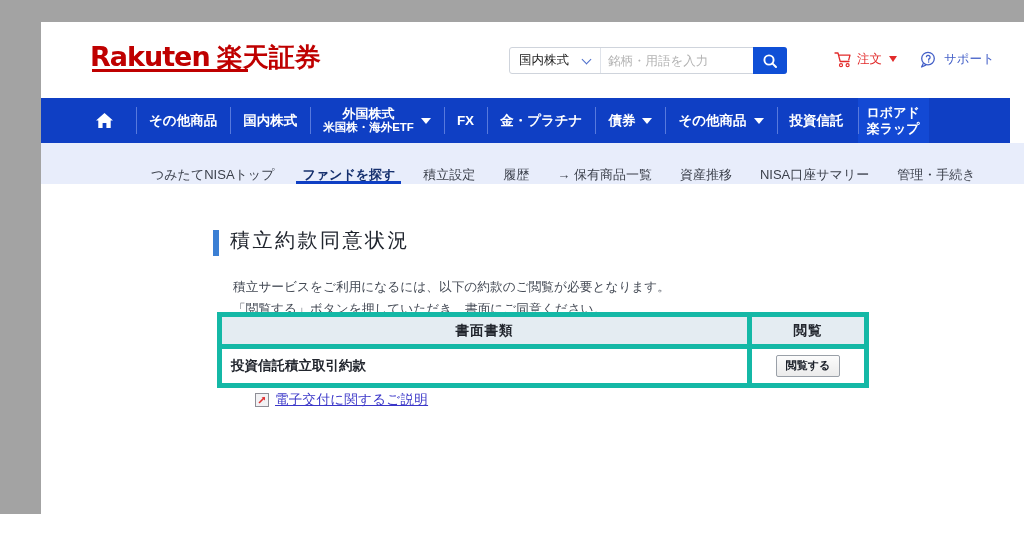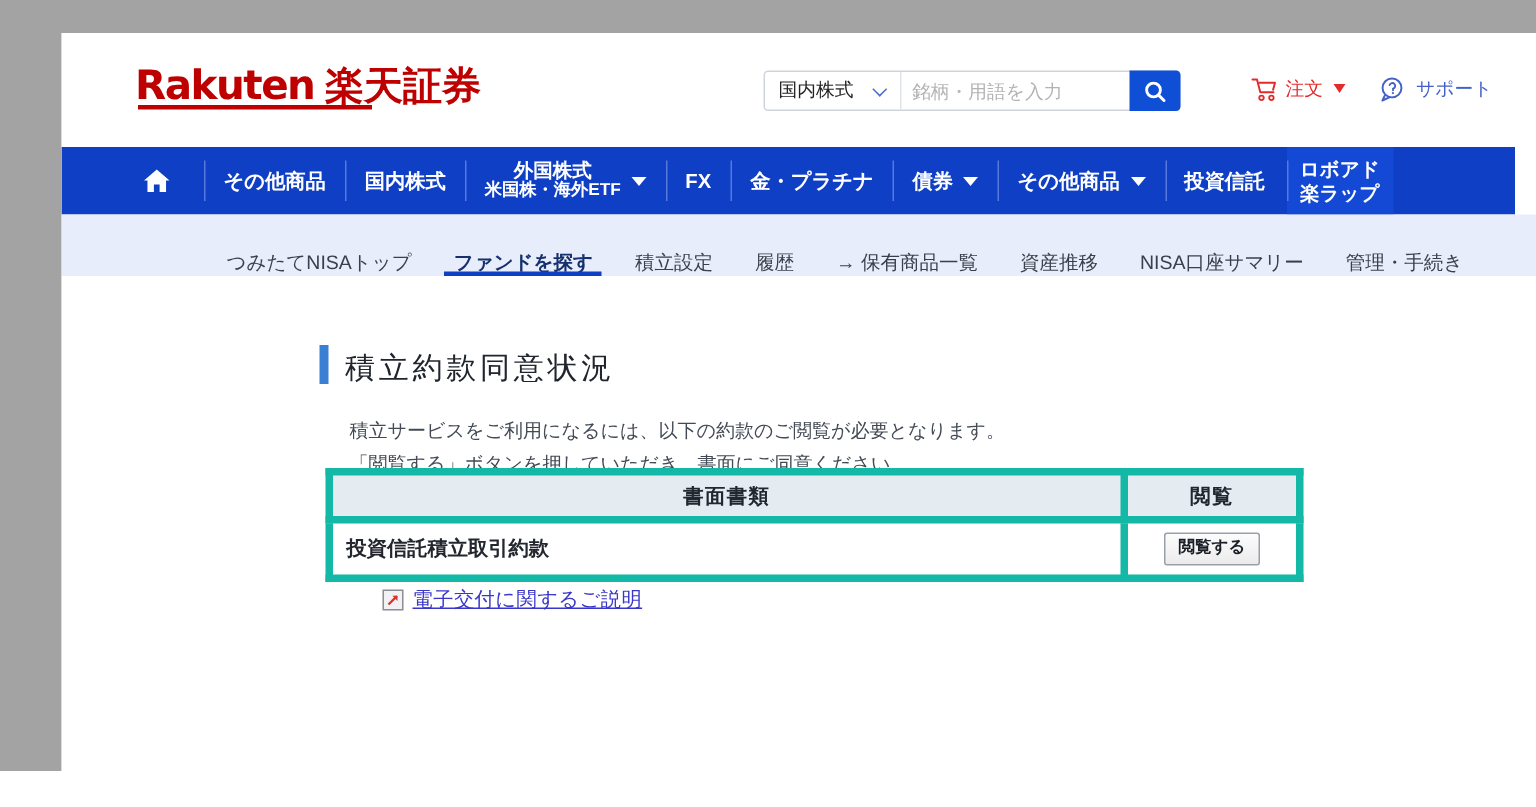--- a/index.html
+++ b/index.html
@@ -260,21 +260,21 @@
     padding: 0;
     background: #ffffff;
     height: 354px;
   }
 
   .page-title {
     position: absolute;
     left: 172px;
     top: 46px;
     display: flex;
-    align-items: flex-end;
+    align-items: flex-start;
     gap: 11px;
   }
   .title-bar {
     width: 6px;
     height: 26px;
     background: #3b7fd4;
     display: block;
   }
   .title-text {
     font-size: 20px;

